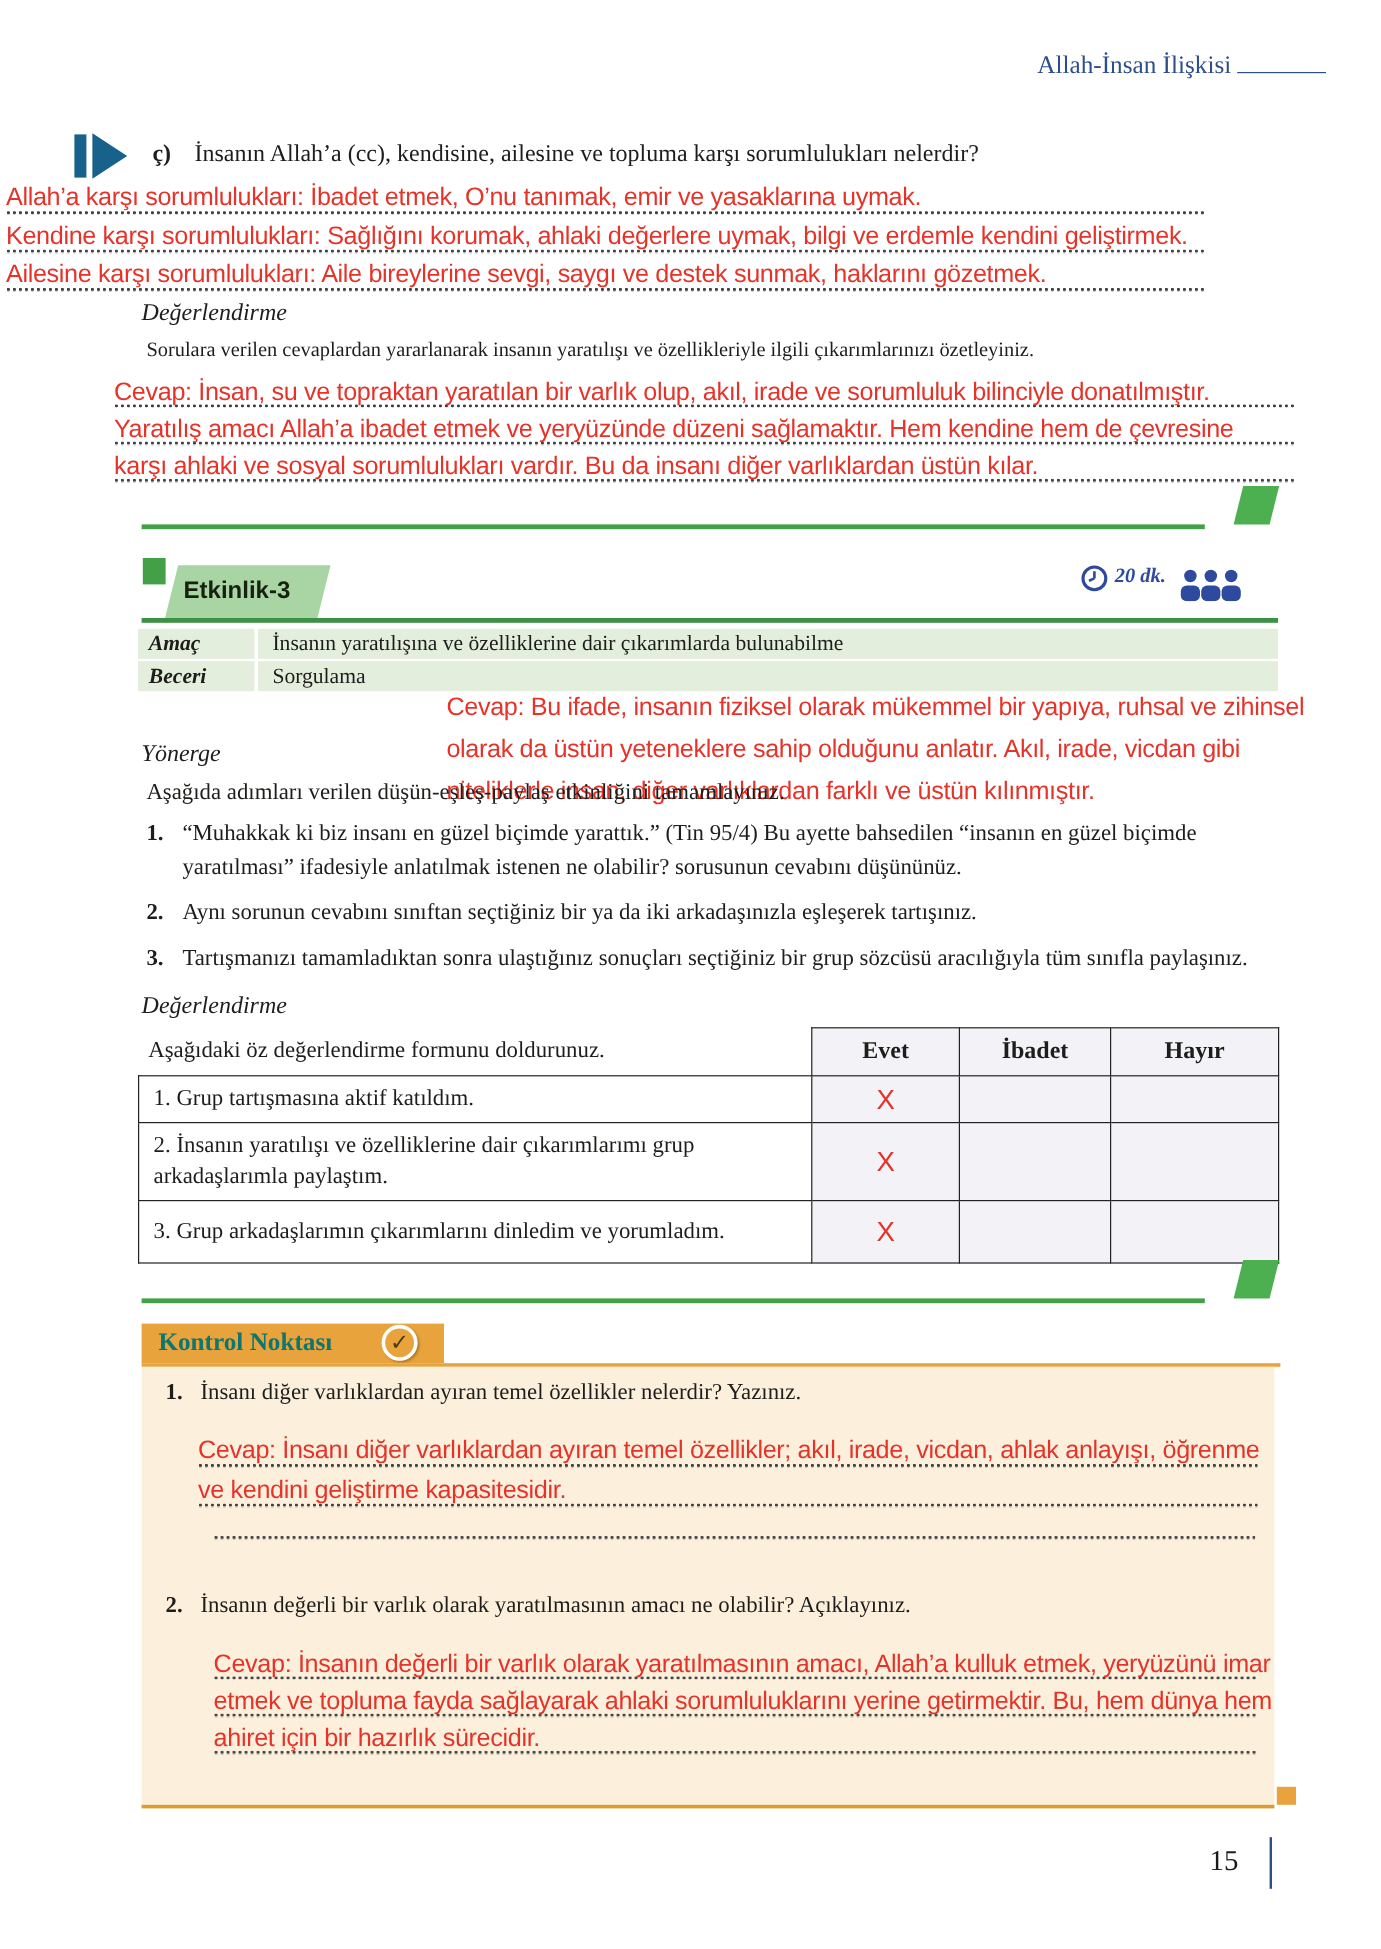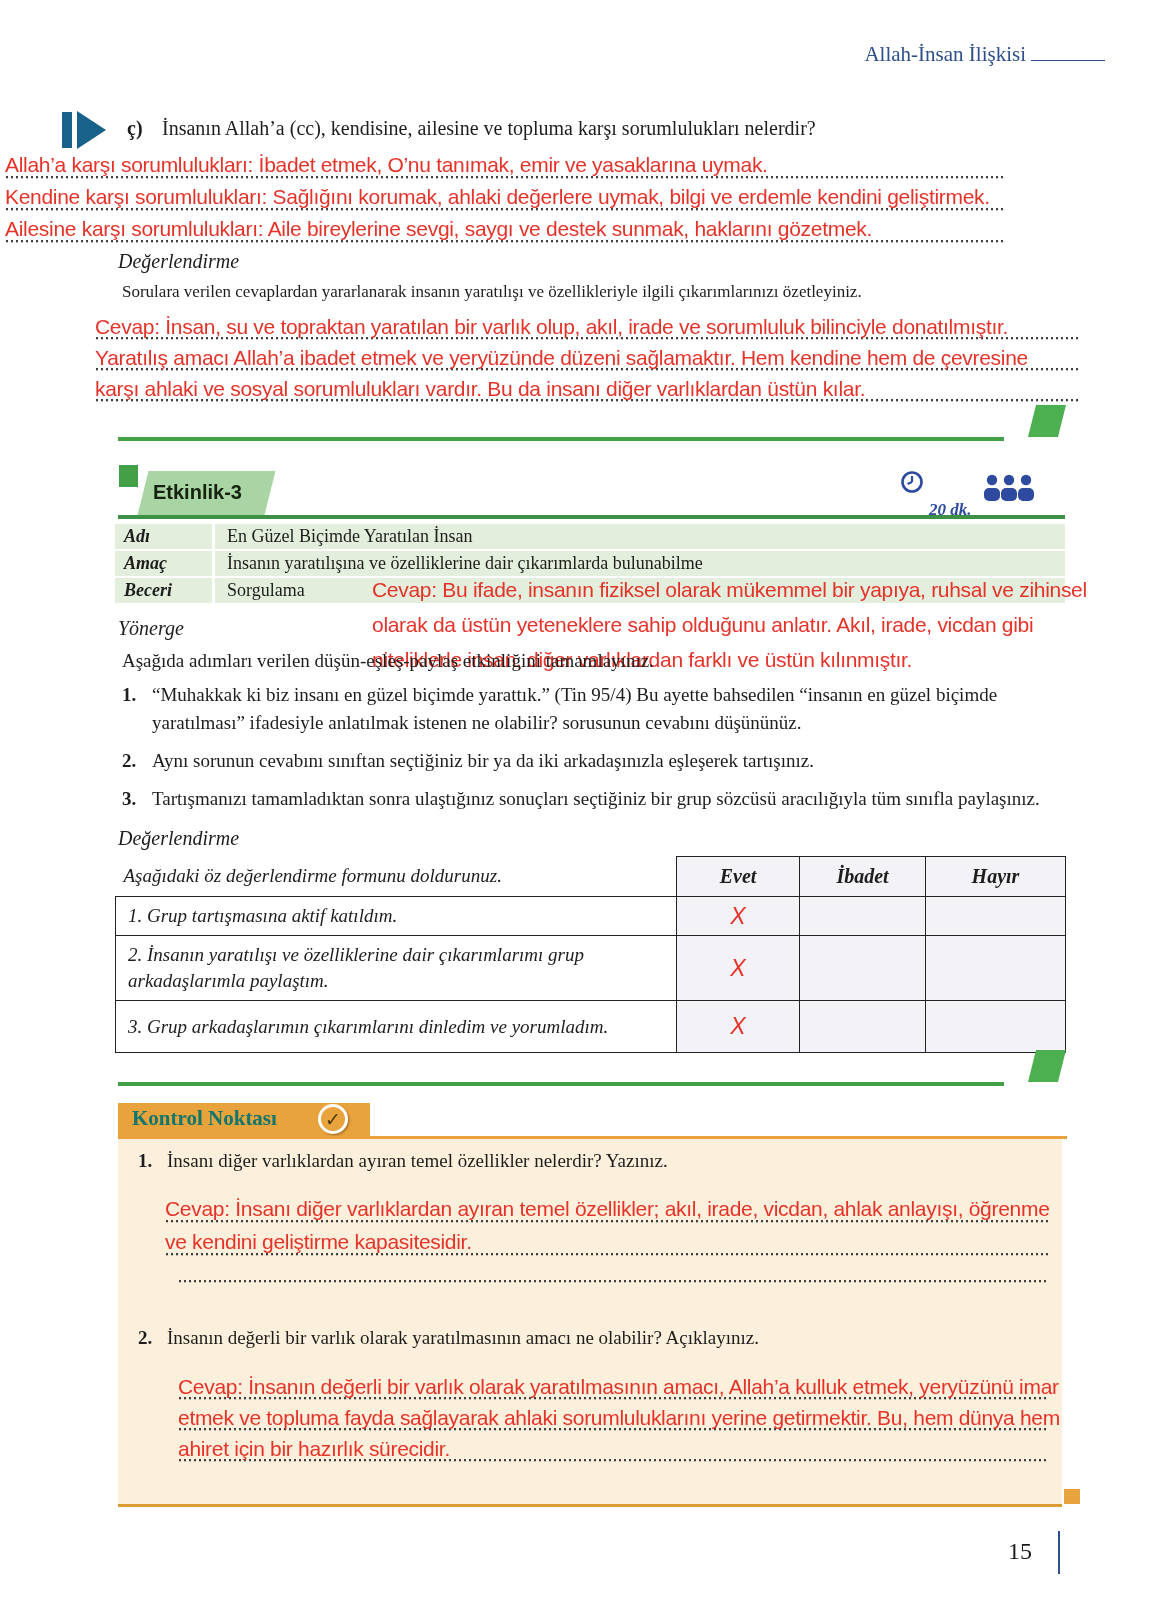--- a/index.html
+++ b/index.html
@@ -41,42 +41,42 @@
   
   .grule{height:4px;background:#43a047;}
   .gcap{width:30px;height:32px;background:#4cb050;transform:skewX(-14deg);}
 
   
   .etk-sq{left:119px;top:465px;width:19px;height:22px;background:#43a047;}
   .etk-tab{left:143px;top:471px;width:127px;height:44px;background:#a9d4a3;transform:skewX(-14deg);}
   .etk-label{left:153px;top:481px;font-family:"Liberation Sans",sans-serif;font-weight:bold;
              font-size:20px;color:#14220f;}
   .etk-line{left:118px;top:515px;width:947px;height:4px;background:#3c9144;}
-  .dur{left:929px;top:500px;font-size:17px;font-weight:bold;font-style:italic;color:#2d4a9e;}
+  .dur{left:929px;top:470px;font-size:17px;font-weight:bold;font-style:italic;color:#2d4a9e;}
 
   
   .info{left:115px;top:524px;width:950px;}
   .info .row{display:flex;margin-bottom:2px;}
   .info .lab{width:97px;background:#e3eedd;font-weight:bold;font-style:italic;font-size:18px;
              padding:2px 0 2px 9px;box-sizing:border-box;margin-right:3px;line-height:21px;}
   .info .val{flex:1;background:#e3eedd;font-size:18px;padding:2px 0 2px 12px;line-height:21px;}
 
   .overlay{left:372px;top:572px;width:760px;font-size:21px;line-height:35px;white-space:nowrap;}
 
   .yon{left:118px;top:617px;}
   .yonintro{left:122px;top:650px;font-size:19px;}
   .steps{left:122px;top:681px;width:918px;font-size:19px;}
   .steps .step{display:flex;margin-bottom:10px;line-height:28px;}
   .steps .n{width:30px;font-weight:bold;flex:none;}
   .steps .t{flex:1;}
 
   .deg2h{left:118px;top:827px;}
 
   table.form{left:115px;top:856px;border-collapse:collapse;table-layout:fixed;}
-  table.form td{border:1.6px solid #222;padding:0;font-style:italic;}
+  table.form td{border:1.6px solid #222;padding:0;}
   table.form td.nob{border:none;background:#fff;font-size:19px;padding-left:8px;vertical-align:middle;}
   table.form td.hd{background:#f2f2f7;font-weight:bold;font-size:20px;text-align:center;vertical-align:middle;}
   table.form td.stm{background:#fff;font-size:19px;padding:6px 34px 6px 12px;vertical-align:middle;line-height:26px;}
   table.form td.xc{background:#f2f2f7;text-align:center;vertical-align:middle;
                    font-family:"Liberation Sans",sans-serif;font-size:23px;color:#e53329;}
 
   
   .kbox{left:118px;top:1103px;width:252px;height:33px;background:#e8a33c;}
   .ktitle{left:132px;top:1106px;font-size:21px;font-weight:bold;color:#0f766e;}
   .chk{left:318px;top:1104px;width:24px;height:24px;border:3px solid #fff;border-radius:50%;
@@ -142,24 +142,20 @@
     <circle cx="9" cy="6" r="5.2" fill="#2d4a9e"></circle>
       <circle cx="26" cy="6" r="5.2" fill="#2d4a9e"></circle>
       <circle cx="43" cy="6" r="5.2" fill="#2d4a9e"></circle>
     <rect x="1" y="14" width="16" height="13" rx="5" fill="#2d4a9e"></rect>
     <rect x="18" y="14" width="16" height="13" rx="5" fill="#2d4a9e"></rect>
     <rect x="35" y="14" width="16" height="13" rx="5" fill="#2d4a9e"></rect>
   </svg>
 
   <div class="abs info">
     <div class="row">
-      <div class="lab">Adı</div>
-      <div class="val">En Güzel Biçimde Yaratılan İnsan</div>
-    </div>
-    <div class="row">
       <div class="lab">Amaç</div>
       <div class="val">İnsanın yaratılışına ve özelliklerine dair çıkarımlarda bulunabilme</div>
     </div>
     <div class="row">
       <div class="lab">Beceri</div>
       <div class="val">Sorgulama</div>
     </div>
   </div>
 
   <div class="abs overlay red">

